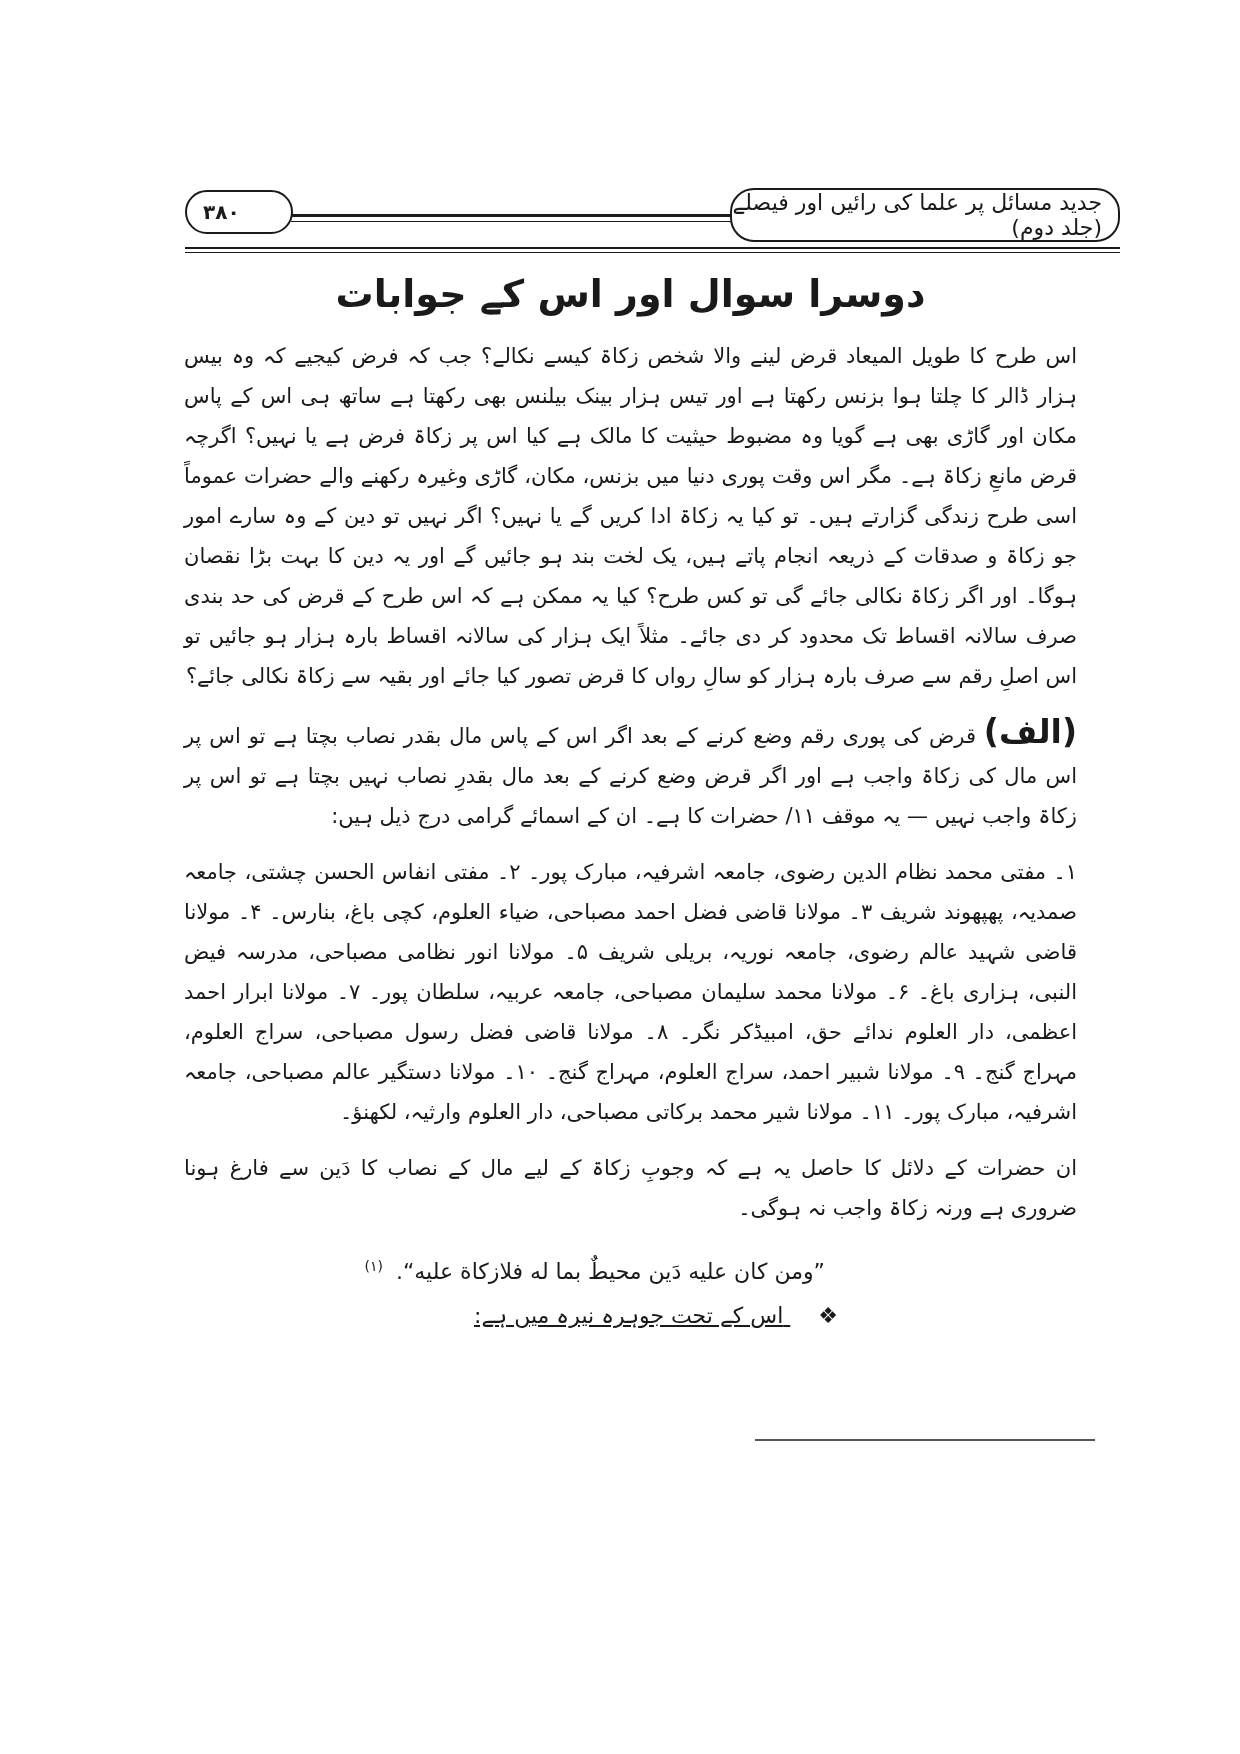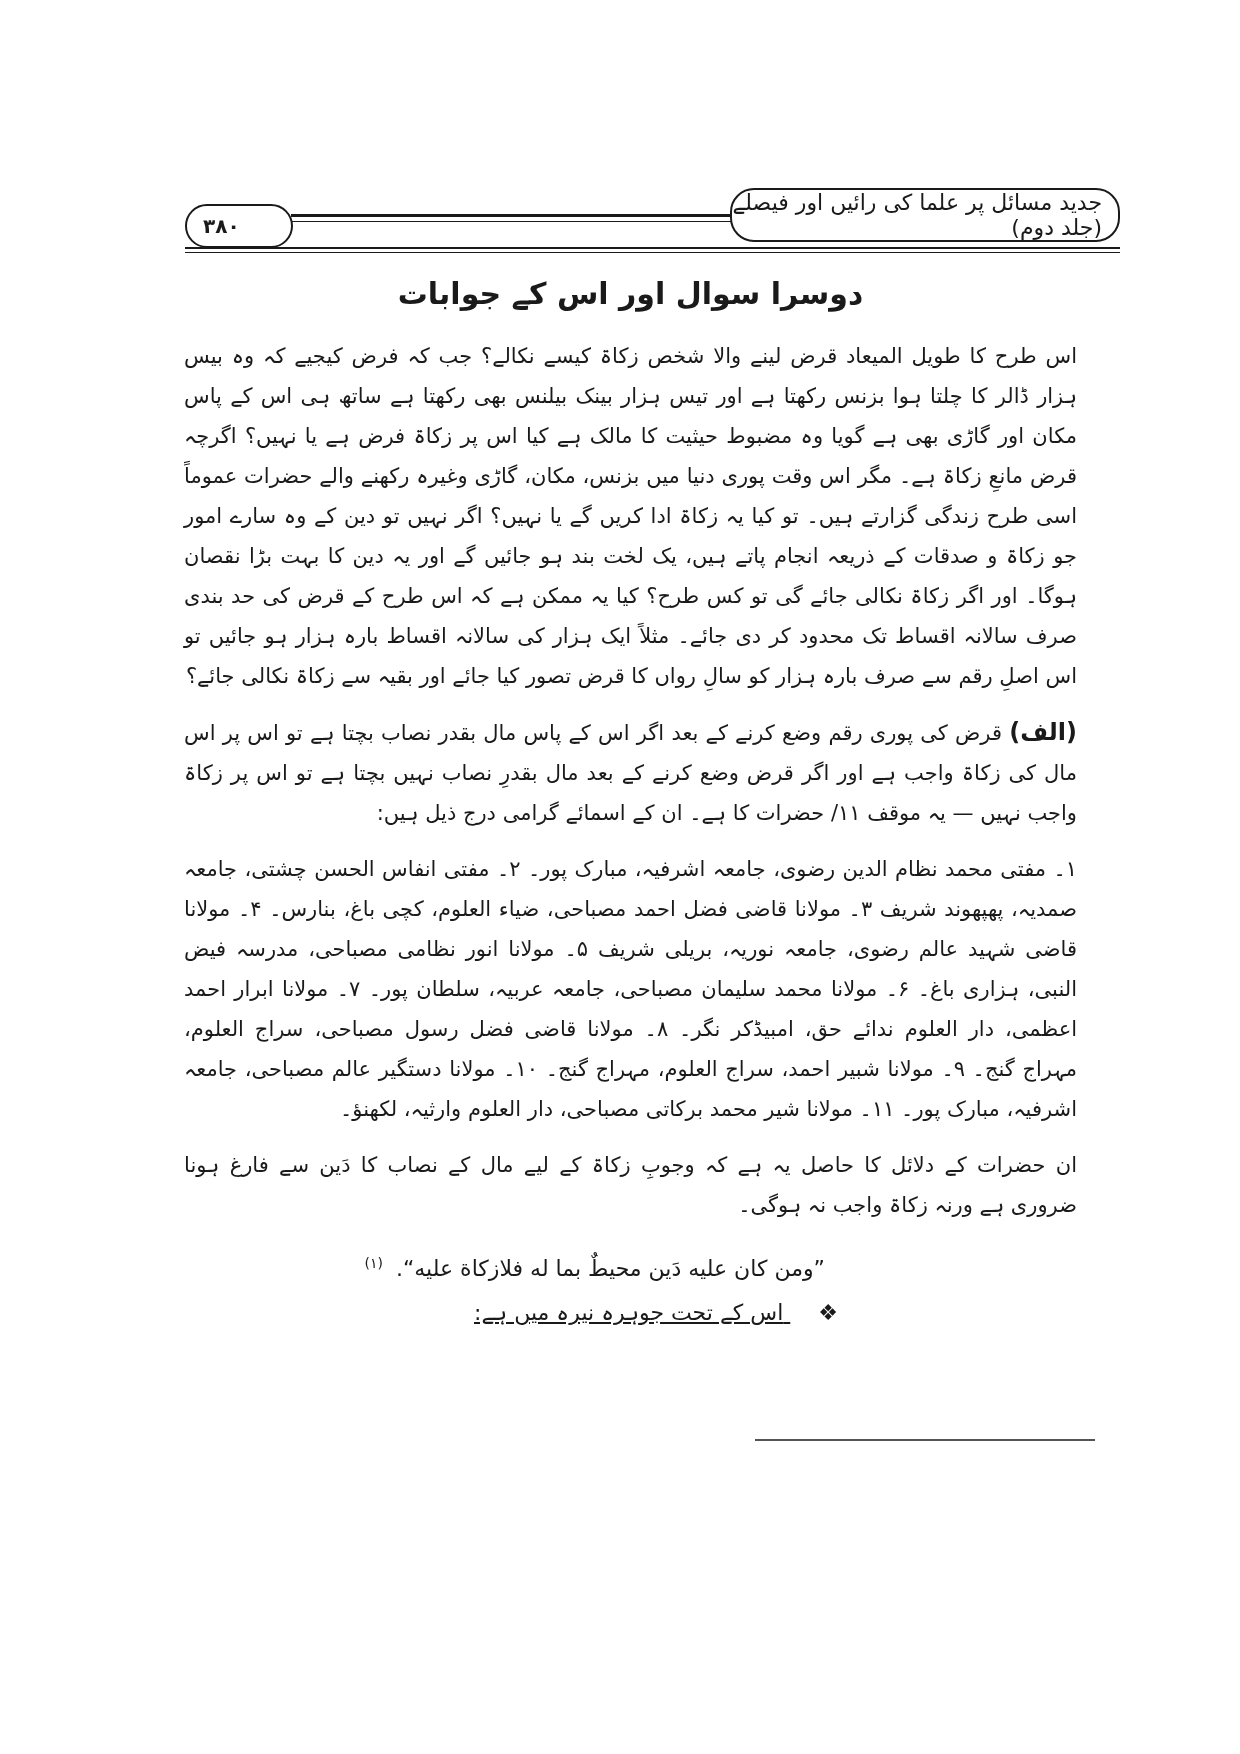--- a/index.html
+++ b/index.html
@@ -36,21 +36,21 @@
       justify-content: flex-end;
       padding-right: 16px;
       direction: rtl;
       font-size: 22px;
       background: #fff;
     }
     .hdr-title-box span { direction: rtl; }
     .hdr-page-box {
       position: absolute;
       left: 185px;
-      top: 204px;
+      top: 190px;
       width: 108px;
       height: 44px;
       border: 2px solid #1a1a1a;
       border-radius: 24px;
       box-sizing: border-box;
       display: flex;
       align-items: center;
       padding-left: 16px;
       font-size: 20px;
       font-weight: bold;
@@ -82,32 +82,32 @@
       width: 925px;
       direction: rtl;
       text-align: justify;
       text-align-last: right;
       font-size: 21px;
       line-height: 40px;
     }
     .heading {
       text-align: center;
       text-align-last: center;
-      font-size: 30px;
+      font-size: 38px;
       font-weight: bold;
       line-height: 52px;
       margin: 0 0 2px 0;
     }
     p {
       margin: 16px;
     }
     .indent { padding-right: 115px; }
     .alif-label {
       font-weight: bold;
-      font-size: 24px;
+      font-size: 33px;
     }
     .bullet-line {
       padding-right: 255px;
       font-size: 22px;
       line-height: 44px;
       margin-top: 6px;
     }
     .bullet {
       display: inline-block;
       margin-left: 28px;

